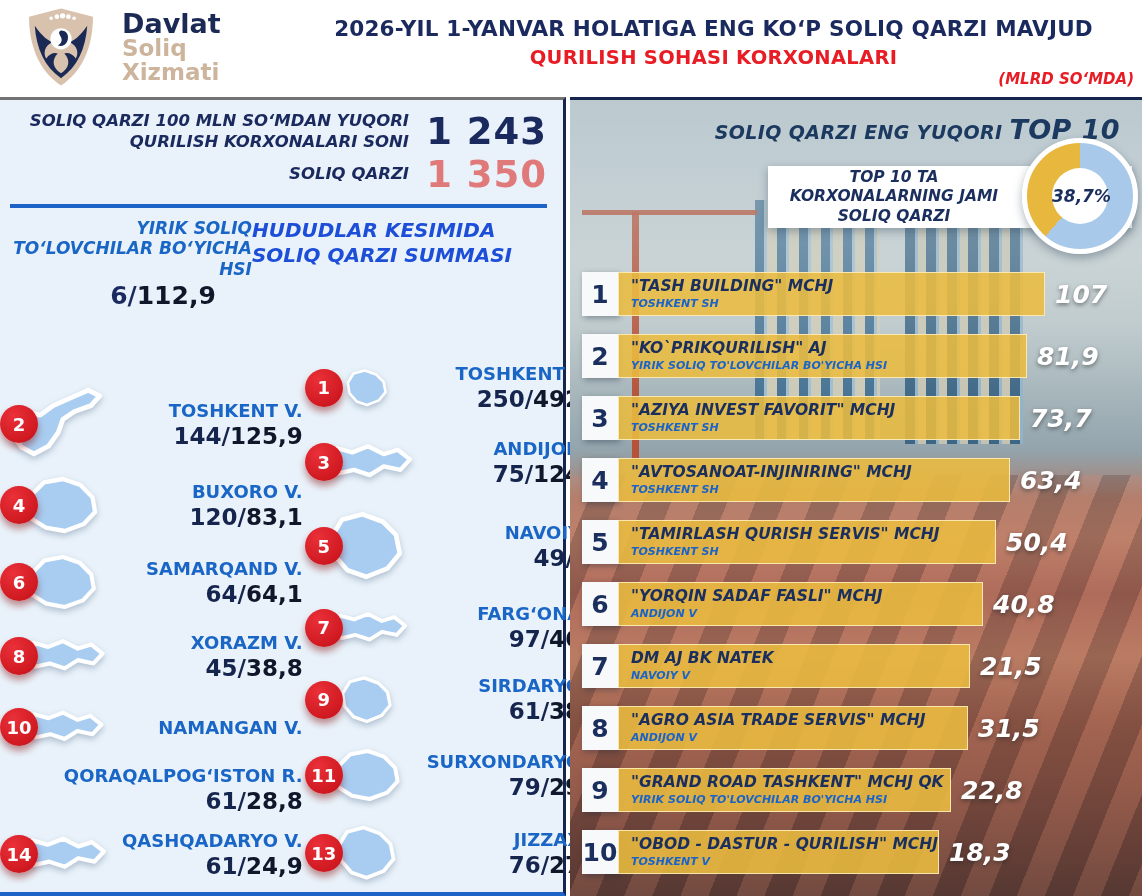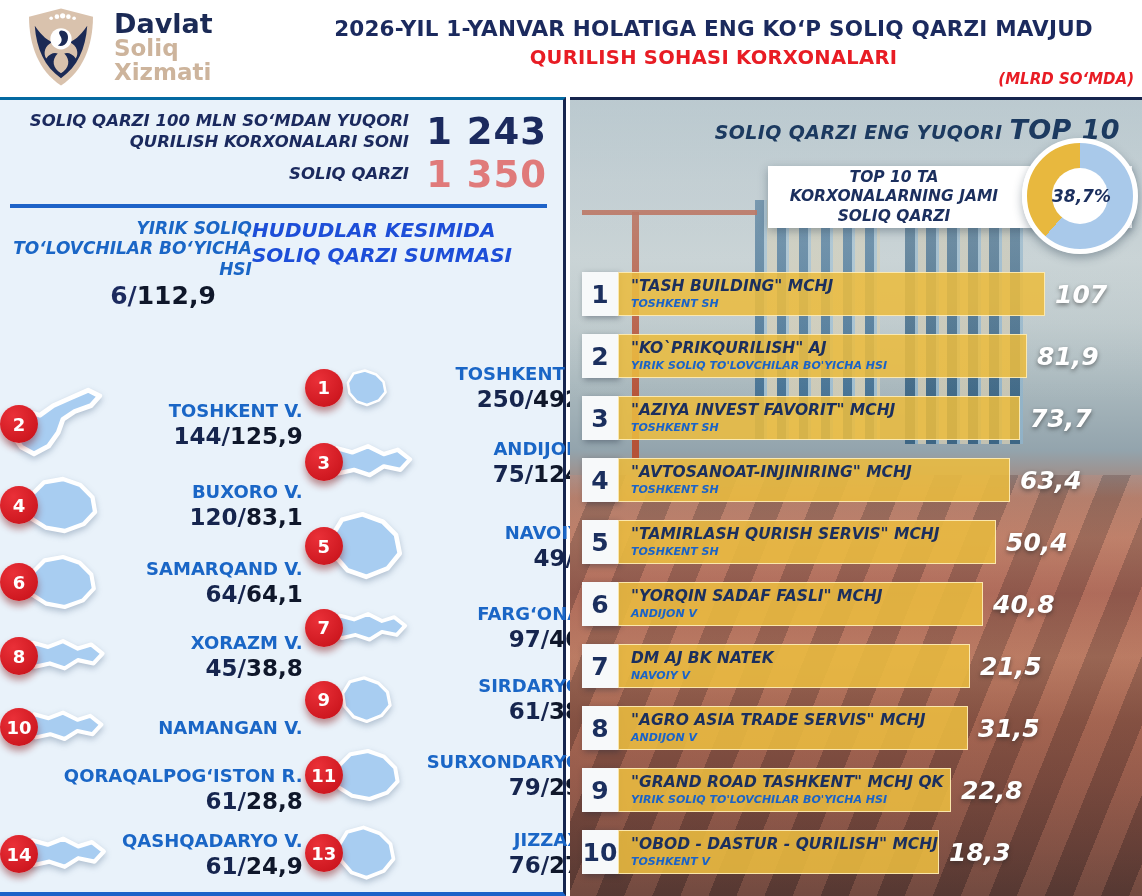--- a/index.html
+++ b/index.html
@@ -1,34 +1,34 @@
 <!DOCTYPE html>
 <html><head>
 <meta charset="utf-8">
 <style>
   html,body{margin:0;padding:0;background:#ffffff;}
   .stage{position:relative;width:1142px;height:896px;overflow:hidden;background:#ffffff;
          font-family:"DejaVu Sans","Liberation Sans",sans-serif;}
 
   
   .hdr{position:absolute;top:0;left:0;right:0;height:97px;background:#ffffff;}
-  .logo{position:absolute;left:20px;top:5px;display:flex;align-items:center;gap:12px;}
+  .logo{position:absolute;left:20px;top:5px;display:flex;align-items:center;gap:20px;}
   .logo svg{display:block;}
   .logo-text{line-height:1.02;}
   .logo-l1{color:#1b2a55;font-size:27px;font-weight:bold;}
   .logo-l2,.logo-l3{color:#cdb49c;font-size:23px;font-weight:bold;}
   .title-wrap{position:absolute;left:295px;right:10px;top:16px;text-align:center;}
   .title-1{color:#1b2a5e;font-size:21.5px;font-weight:bold;letter-spacing:.2px;}
   .title-2{color:#e81c24;font-size:19.5px;font-weight:bold;margin-top:5px;letter-spacing:.3px;}
   .unit-note{position:absolute;right:8px;top:70px;color:#e81c24;font-size:15px;
              font-weight:bold;font-style:italic;}
 
   
   .lp{position:absolute;left:0;top:97px;width:566px;height:799px;background:#e9f2fa;
-      border-top:3px solid #0369a1;border-right:3px solid #16254e;border-bottom:4px solid #1e63c8;
+      border-top:3px solid #737373;border-right:3px solid #16254e;border-bottom:4px solid #1e63c8;
       box-sizing:border-box;}
   .stats{position:relative;padding:10px 16px 0 10px;}
   .stat-row{display:flex;align-items:center;}
   .stat-label{flex:1;text-align:right;color:#1b2a5e;font-weight:bold;font-style:italic;
               font-size:16.5px;line-height:1.25;padding-right:16px;}
   .stat-value{width:122px;text-align:right;font-weight:bold;font-size:37px;letter-spacing:1px;}
   .v-navy{color:#1b2a5e;}
   .v-salmon{color:#e07a7a;}
   .div1{height:4px;background:#1e63c8;margin-top:8px;}
   .cols-hdr{display:flex;padding:10px 8px 0 4px;}

